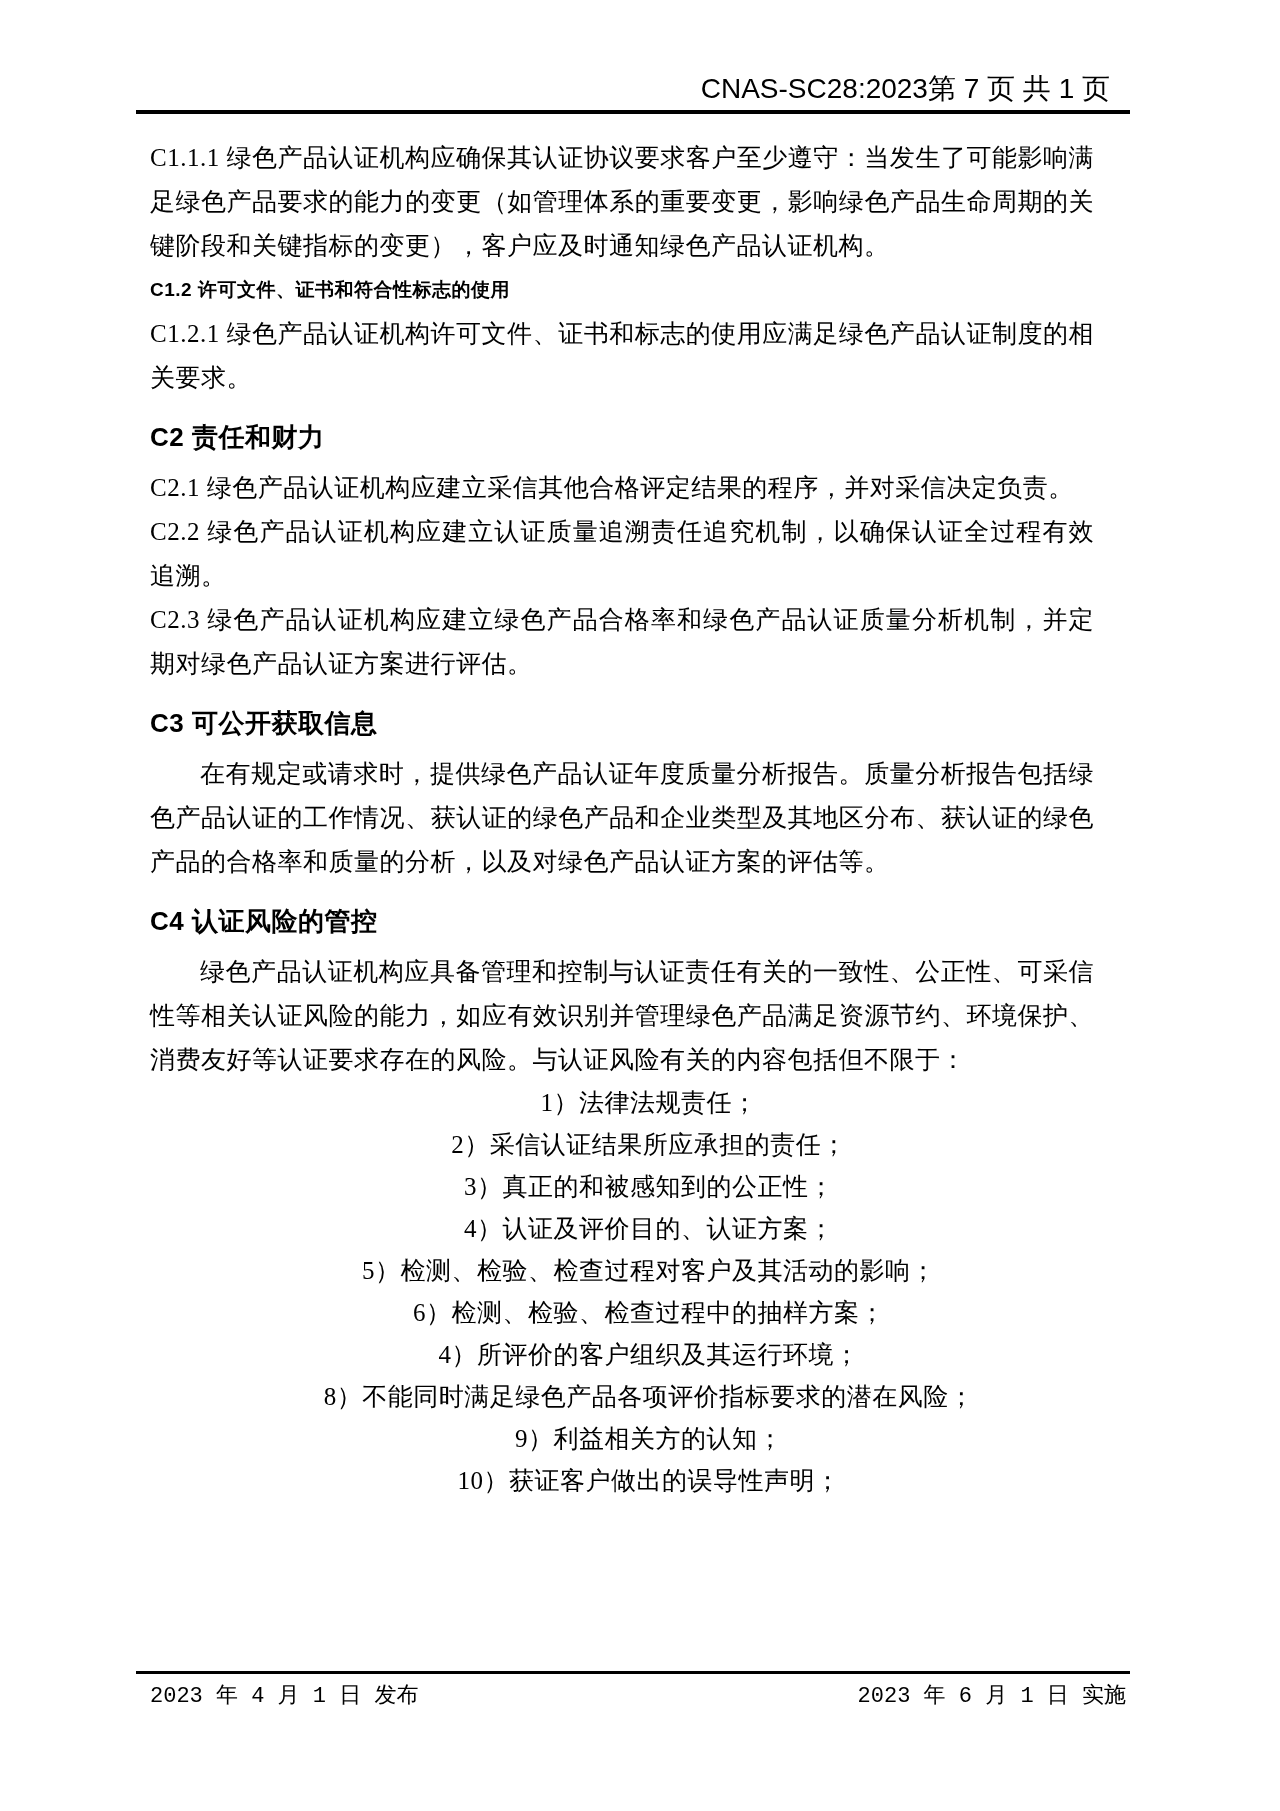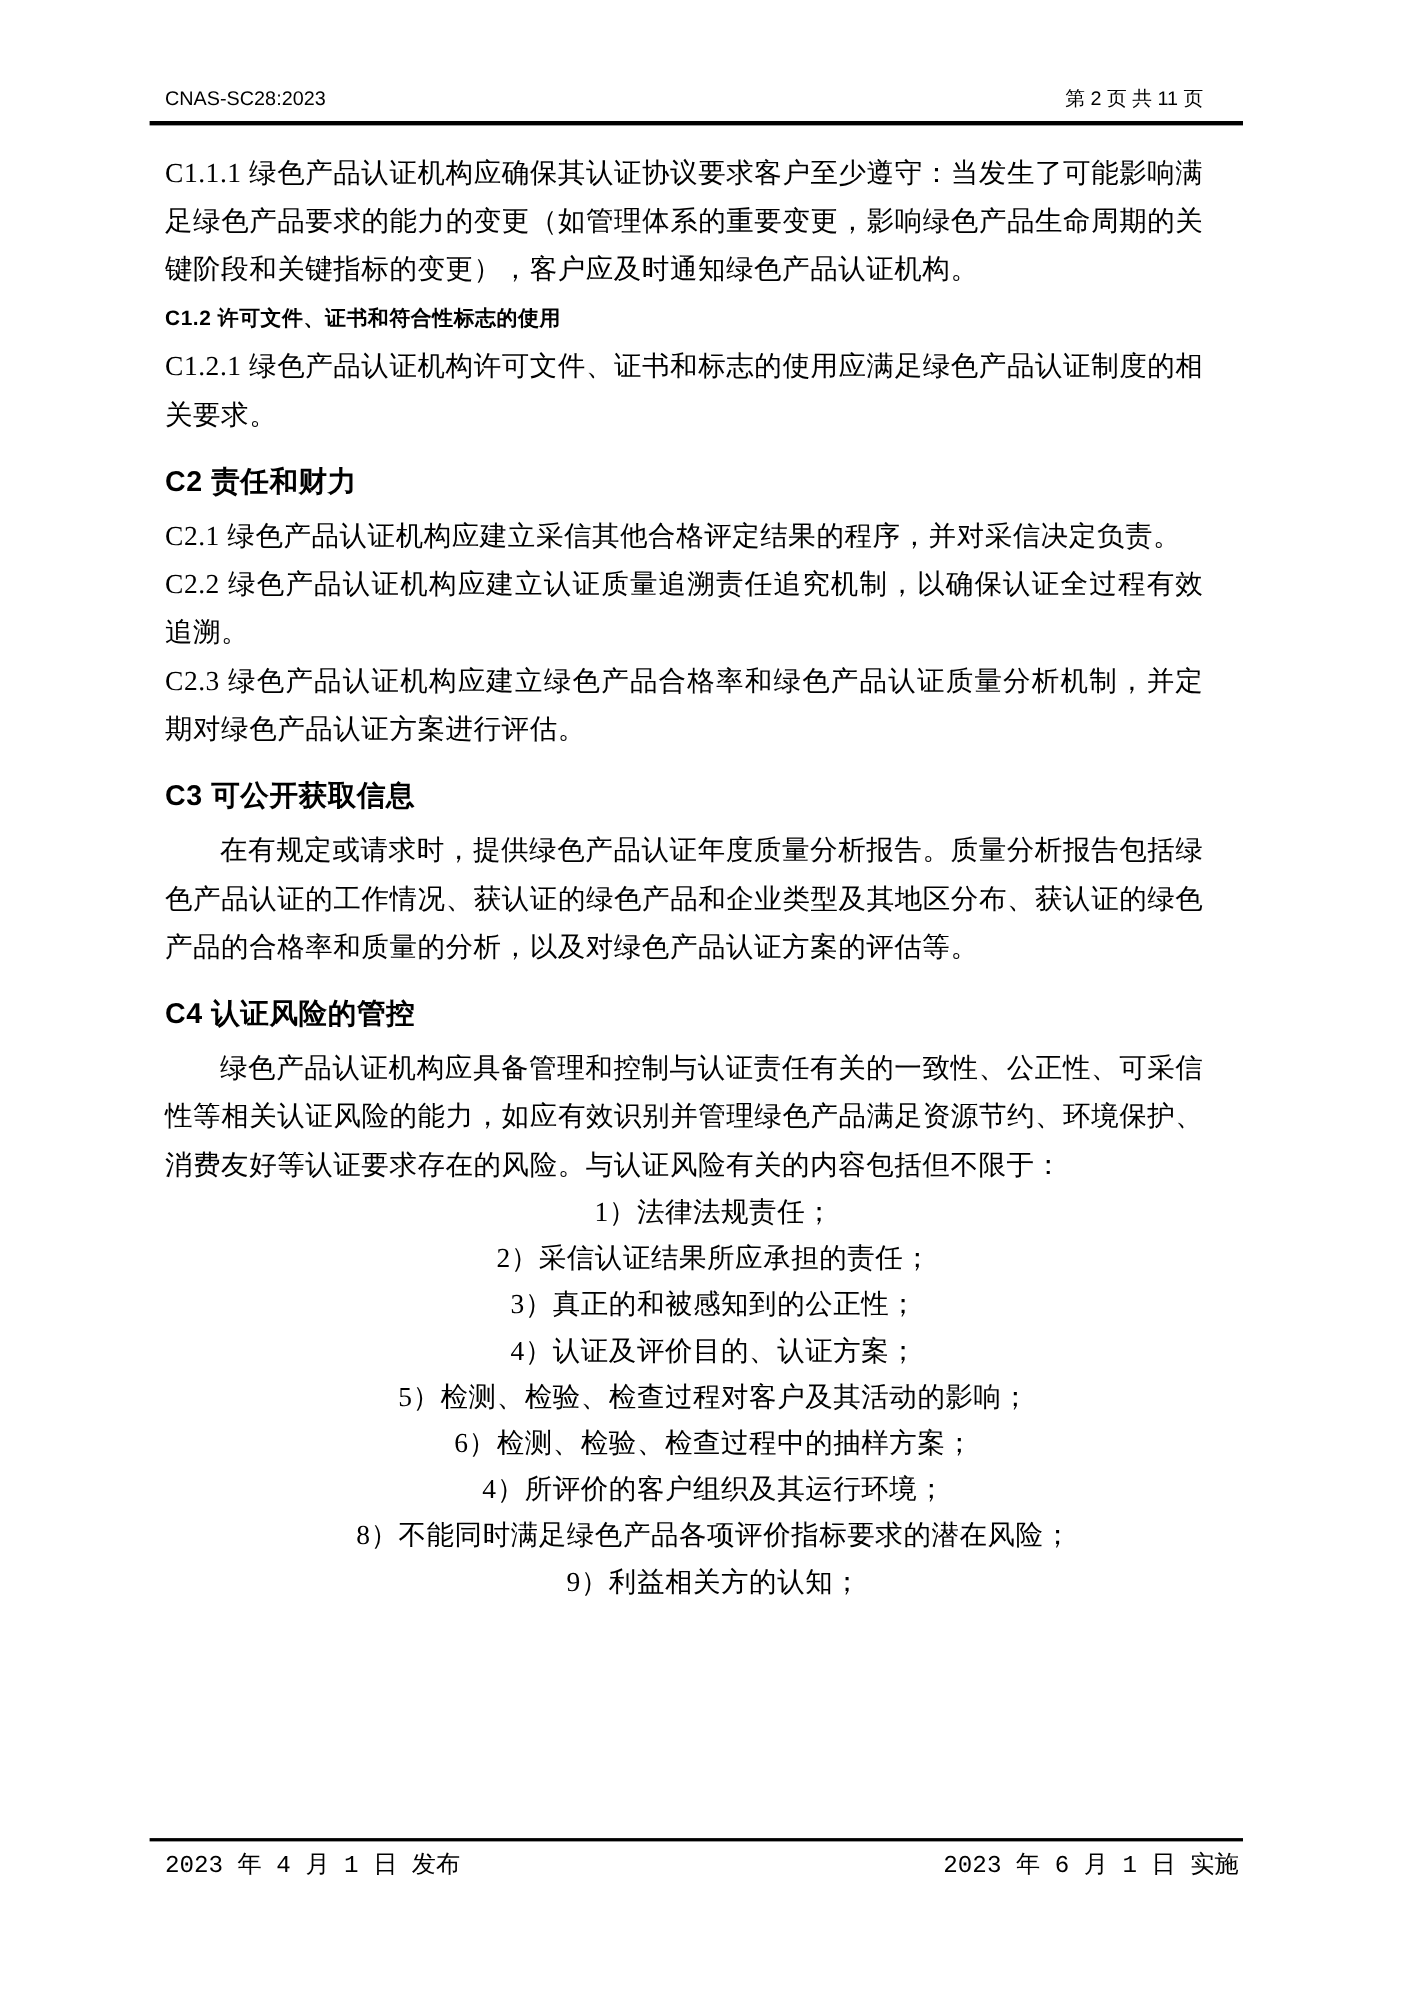--- a/index.html
+++ b/index.html
@@ -13,27 +13,27 @@
   }
   .page {
     position: absolute;
     inset: 0;
     background: #ffffff;
   }
   
   .page-header {
     position: absolute;
     top: 76px;
-    left: 150px;
+    left: 166px;
     width: 944px;
     display: flex;
-    justify-content: space-between;
+    justify-content: flex-end;
     align-items: flex-end;
     font-family: "Liberation Sans", "DejaVu Sans", sans-serif;
-    font-size: 18px;
+    font-size: 28px;
     line-height: 26px;
   }
   .header-rule {
     position: absolute;
     top: 110px;
     left: 136px;
     width: 994px;
     height: 4px;
     background: #000000;
   }
@@ -91,21 +91,21 @@
     line-height: 30px;
   }
 </style>
 </head>
 <body>
 
 <div class="page">
 
   <div class="page-header">
     <span>CNAS-SC28:2023</span>
-    <span>第 2 页 共 11 页</span>
+    <span>第 7 页 共 1 页</span>
   </div>
   <div class="header-rule"></div>
 
   <div class="doc-body">
     <p class="para">C1.1.1 绿色产品认证机构应确保其认证协议要求客户至少遵守：当发生了可能影响满足绿色产品要求的能力的变更（如管理体系的重要变更，影响绿色产品生命周期的关键阶段和关键指标的变更），客户应及时通知绿色产品认证机构。</p>
     <p class="sub-heading">C1.2 许可文件、证书和符合性标志的使用</p>
     <p class="para">C1.2.1 绿色产品认证机构许可文件、证书和标志的使用应满足绿色产品认证制度的相关要求。</p>
     <p class="heading">C2 责任和财力</p>
     <p class="para">C2.1 绿色产品认证机构应建立采信其他合格评定结果的程序，并对采信决定负责。</p>
     <p class="para">C2.2 绿色产品认证机构应建立认证质量追溯责任追究机制，以确保认证全过程有效追溯。</p>
@@ -116,20 +116,21 @@
     <p class="para-indent">绿色产品认证机构应具备管理和控制与认证责任有关的一致性、公正性、可采信性等相关认证风险的能力，如应有效识别并管理绿色产品满足资源节约、环境保护、消费友好等认证要求存在的风险。与认证风险有关的内容包括但不限于：</p>
     <p class="list-item">1）法律法规责任；</p>
     <p class="list-item">2）采信认证结果所应承担的责任；</p>
     <p class="list-item">3）真正的和被感知到的公正性；</p>
     <p class="list-item">4）认证及评价目的、认证方案；</p>
     <p class="list-item">5）检测、检验、检查过程对客户及其活动的影响；</p>
     <p class="list-item">6）检测、检验、检查过程中的抽样方案；</p>
     <p class="list-item">4）所评价的客户组织及其运行环境；</p>
     <p class="list-item">8）不能同时满足绿色产品各项评价指标要求的潜在风险；</p>
     <p class="list-item">9）利益相关方的认知；</p>
+    <p class="list-item">10）获证客户做出的误导性声明；</p>
   </div>
 
   <div class="footer-rule"></div>
   <div class="page-footer">
     <span>2023 年 4 月 1 日  发布</span>
     <span>2023 年 6 月 1 日  实施</span>
   </div>
 
 </div>
 

